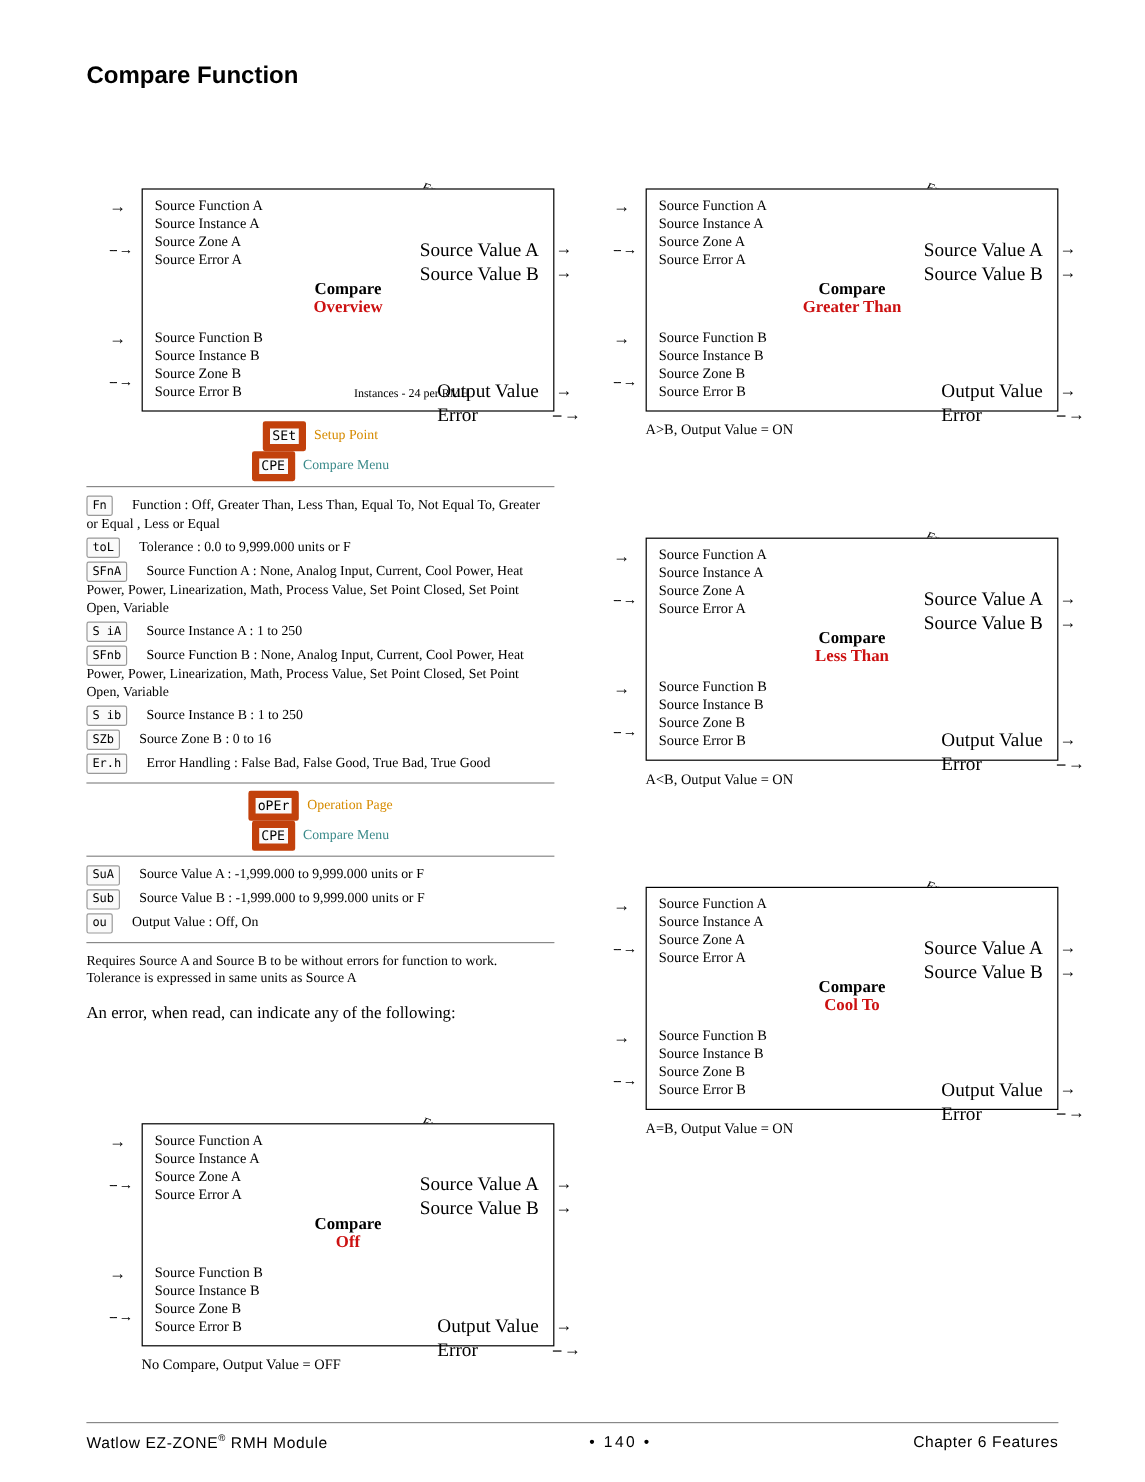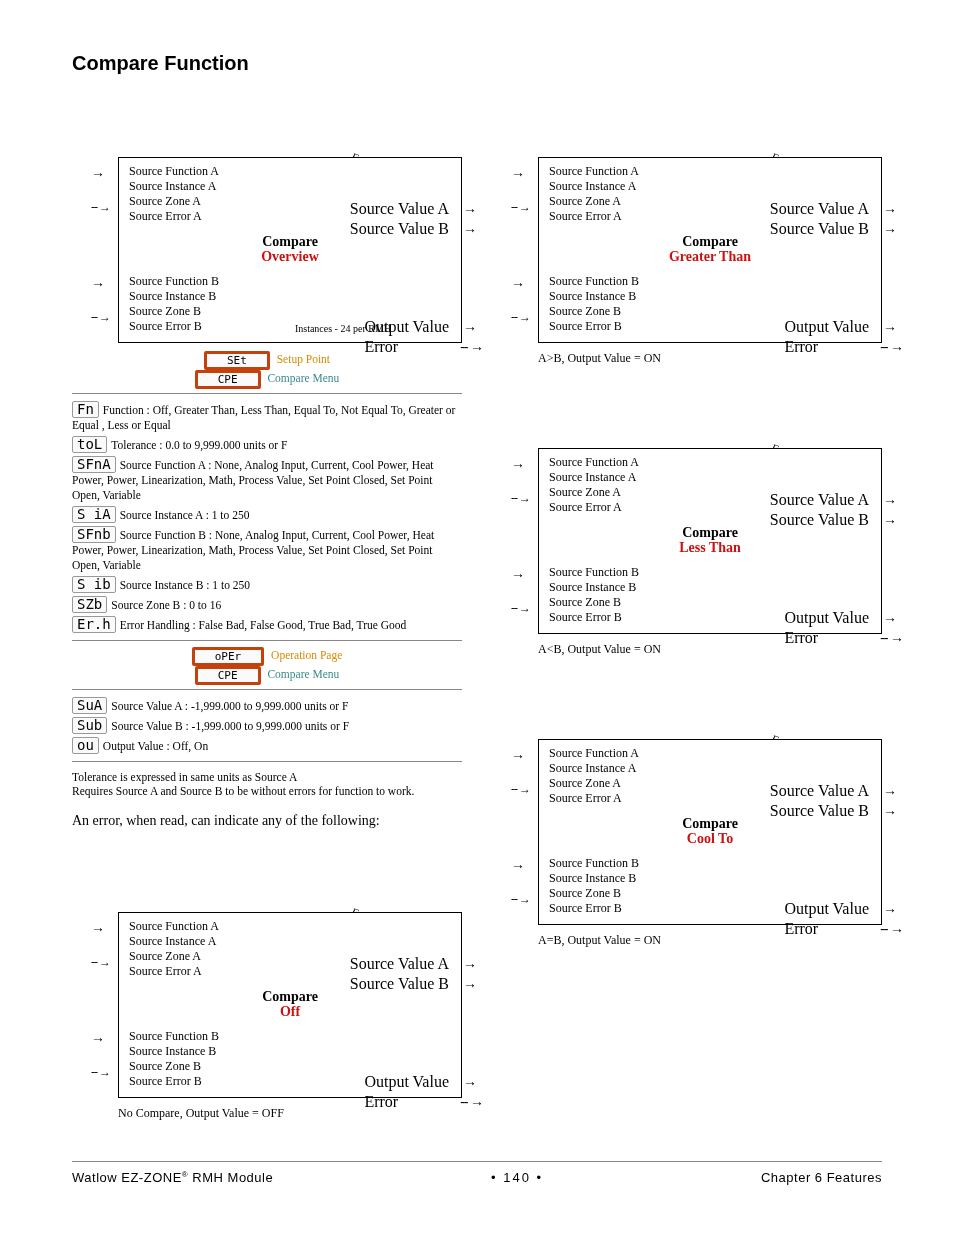--- a/index.html
+++ b/index.html
@@ -27,26 +27,26 @@
   .left-arrows .dashed{letter-spacing:-1px;}
   .left-arrows .dashed:before{content:"-- →";font-size:12px;}
   .left-arrows .solid:before{content:"→";font-size:14px;}
   .center-label{text-align:center;font-weight:700;font-size:14px;line-height:15px;padding:2px 0 4px 0;}
   .center-label .mode{color:#c11;}
   .caption{font-size:12px;margin:6px 0 28px 46px;}
   .instances{position:absolute;right:70px;bottom:8px;font-size:10px;}
 
   
   .hdr-pill{text-align:center;font-size:11.5px;margin:6px 0 4px 0;}
-  .hdr-pill .seg{display:inline-block;border:3px solid #c2410c;border-radius:2px;padding:0 20px;font-family:monospace;font-size:11px;margin-right:4px;background:#fafafa;vertical-align:middle;}
+  .hdr-pill .seg{display:inline-block;border:6px solid #c2410c;border-radius:2px;padding:0 2px;font-family:monospace;font-size:11px;margin-right:4px;background:#fafafa;vertical-align:middle;}
   .hdr-pill .o{color:#d68b00;}
   .hdr-pill .t{color:#3a8a8a;}
   .param-box{border-top:1px solid #888;border-bottom:1px solid #888;padding:4px 0;font-size:11.5px;line-height:15px;}
   .param-box .row{margin:3px 0;}
-  .param-box .code{display:inline-block;border:1px solid #999;border-radius:2px;padding:0 4px;font-family:monospace;font-size:14px;margin-right:4px;background:#fafafa;}
+  .param-box .code{display:inline-block;border:1px solid #999;border-radius:2px;padding:0 4px;font-family:monospace;font-size:10px;margin-right:16px;background:#fafafa;}
   .notes{font-size:11.5px;line-height:14px;margin:8px 0 14px 0;}
   .body-text{font-size:14px;line-height:18px;margin-bottom:2px;}
 
   
   .footer-line{border-top:1px solid #888;margin-top:12px;padding-top:8px;display:flex;justify-content:space-between;font-family:Arial,Helvetica,sans-serif;font-size:13px;letter-spacing:0.5px;}
   .footer-line .pnum{letter-spacing:2px;}
   sup{font-size:8px;}
 </style>
 </head>
 <body>
@@ -131,22 +131,22 @@
       <span class="seg">CPE</span>
       <span class="t">Compare Menu</span>
     </div>
     <div class="param-box">
       <div class="row"><span class="code">SuA</span><span>Source Value A : -1,999.000 to 9,999.000 units or F</span></div>
       <div class="row"><span class="code">Sub</span><span>Source Value B : -1,999.000 to 9,999.000 units or F</span></div>
       <div class="row"><span class="code">ou</span><span>Output Value : Off, On</span></div>
     </div>
 
     <div class="notes">
+      <div>Requires Source A and Source B to be without errors for function to work.</div>
       <div>Tolerance is expressed in same units as Source A</div>
-      <div>Requires Source A and Source B to be without errors for function to work.</div>
     </div>
 
     <div class="body-text">
       <div>An error, when read, can indicate any of the following:</div>
     </div>
 
     <div class="diag">
       <div class="diag-top">
         <div>Error Handling</div>
         <div class="t2">Tolerance</div>

